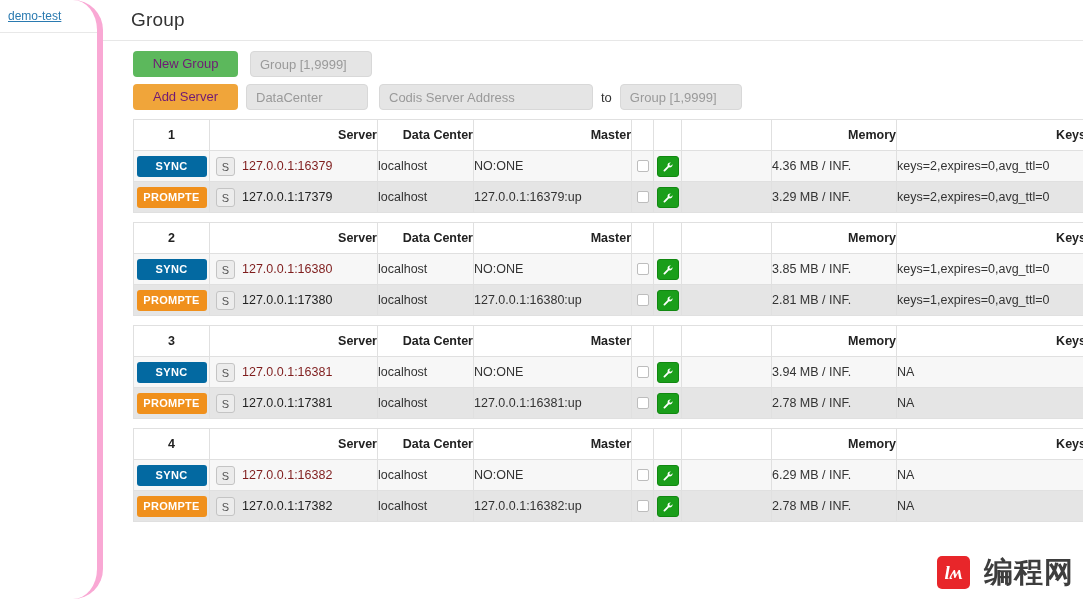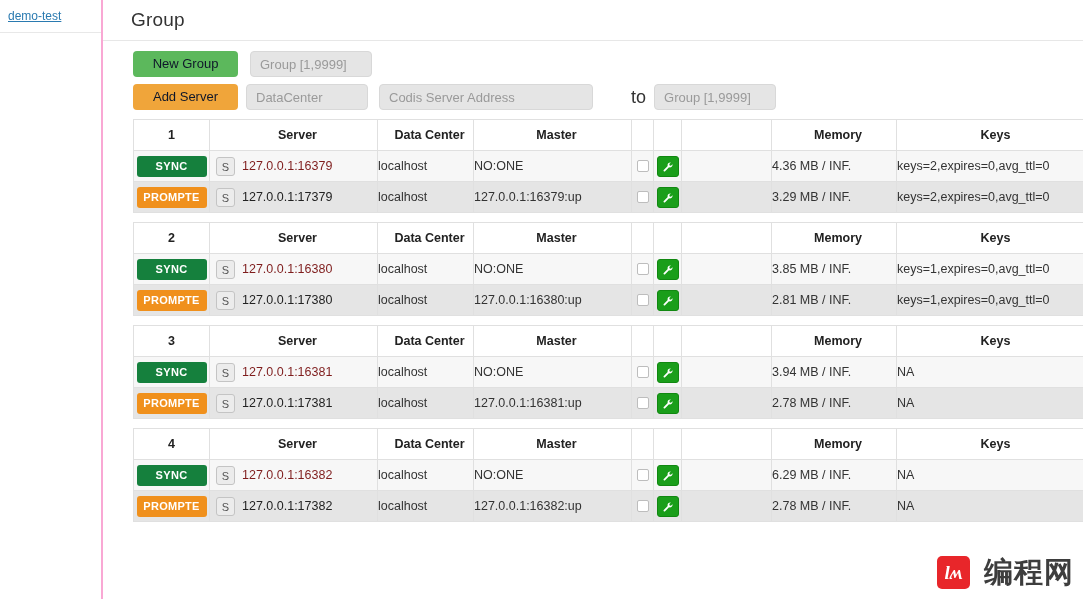--- a/index.html
+++ b/index.html
@@ -11,21 +11,22 @@
     overflow: hidden;
   }
   #app { position: relative; width: 1083px; height: 599px; display: flex; }
 
   
   .sidebar {
     width: 103px;
     flex: 0 0 103px;
     height: 599px;
     background: #ffffff;
-    border-right: 2px solid #f9a8d4;
+    border-right: 6px solid #f9a8d4;
+    border-radius: 30px;
   }
   .sidebar-top {
     height: 33px;
     border-bottom: 1px solid #e8e8e8;
     display: flex;
     align-items: center;
     padding-left: 8px;
   }
   .sidebar-link {
     color: #2a7ab0;
@@ -62,21 +63,21 @@
   .toolbar-row {
     display: flex;
     align-items: center;
     margin-bottom: 7px;
     height: 26px;
   }
   .btn {
     height: 26px;
     border: none;
     border-radius: 4px;
-    color: #0f172a;
+    color: #701a75;
     font-size: 13px;
     font-family: "Liberation Sans", sans-serif;
     cursor: pointer;
     padding: 0 18px;
     line-height: 26px;
     text-align: center;
   }
   .btn-new-group { width: 105px; background: #5cb85c; margin-right: 12px; }
   .btn-add-server { width: 105px; background: #f0a53a; margin-right: 8px; }
 
@@ -88,21 +89,21 @@
     font-size: 13px;
     color: #333;
     padding: 0 9px;
     font-family: "Liberation Sans", sans-serif;
     outline: none;
   }
   .inp::placeholder { color: #9a9a9a; opacity: 1; }
   .inp-group { width: 122px; }
   .inp-dc { width: 122px; margin-right: 11px; }
   .inp-addr { width: 214px; margin-right: 8px; }
-  .to-label { font-size: 18px; color: #333; margin-right: 8px; margin-left: 30px; }
+  .to-label { font-size: 13px; color: #333; margin-right: 8px; }
   .inp-to-group { width: 122px; }
 
   
   .group-block { margin-top: 9px; }
   table.grp {
     width: 953px;
     border-collapse: collapse;
     table-layout: fixed;
     background: #fff;
   }
@@ -110,21 +111,21 @@
     border: 1px solid #e0e0e0;
     padding: 0;
     height: 31px;
     vertical-align: middle;
     font-size: 12.5px;
     color: #333;
   }
   table.grp thead th {
     background: #ffffff;
     font-weight: bold;
-    text-align: center;
+    text-align: right;
     padding-left: 8px;
     font-size: 12.5px;
     color: #222;
   }
   table.grp thead th.gid {
     text-align: center;
     padding-left: 0;
     font-weight: bold;
   }
   table.grp tbody tr.odd td { background: #f7f7f7; }
@@ -151,21 +152,21 @@
     line-height: 21px;
     margin: 0 auto;
     border-radius: 3px;
     color: #fff;
     font-size: 11px;
     font-weight: bold;
     text-align: center;
     cursor: pointer;
     letter-spacing: 0.3px;
   }
-  .badge-sync { background: #15803d; }
+  .badge-sync { background: #0369a1; }
   .badge-prompte { background: #f0901c; }
 
   
   .srv-wrap { display: flex; align-items: center; padding-left: 6px; }
   .s-tag {
     width: 19px; height: 19px;
     border: 1px solid #c4c4c4;
     background: #ececec;
     border-radius: 3px;
     font-size: 11px;

